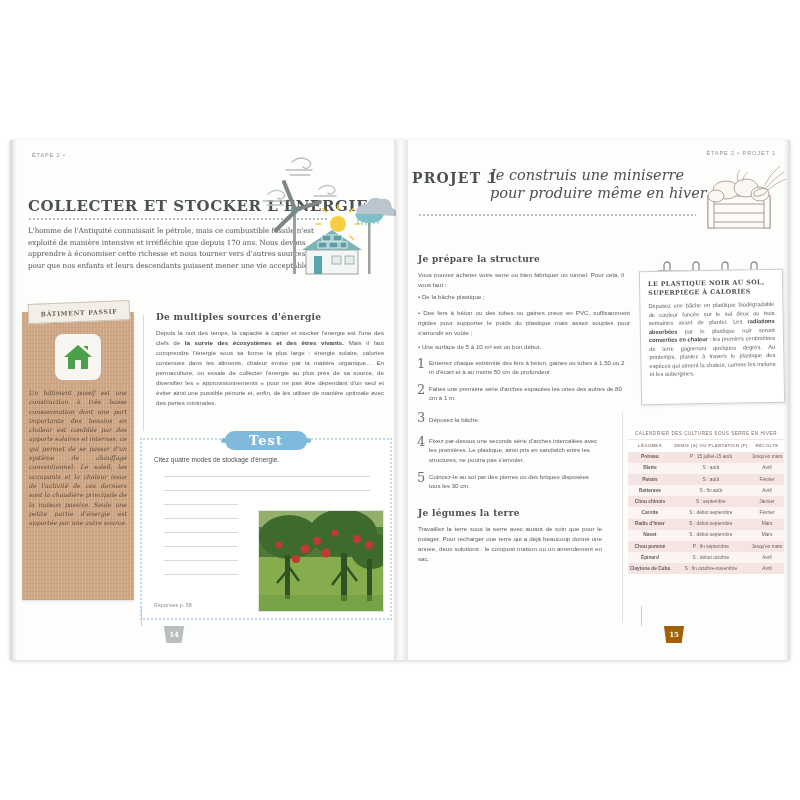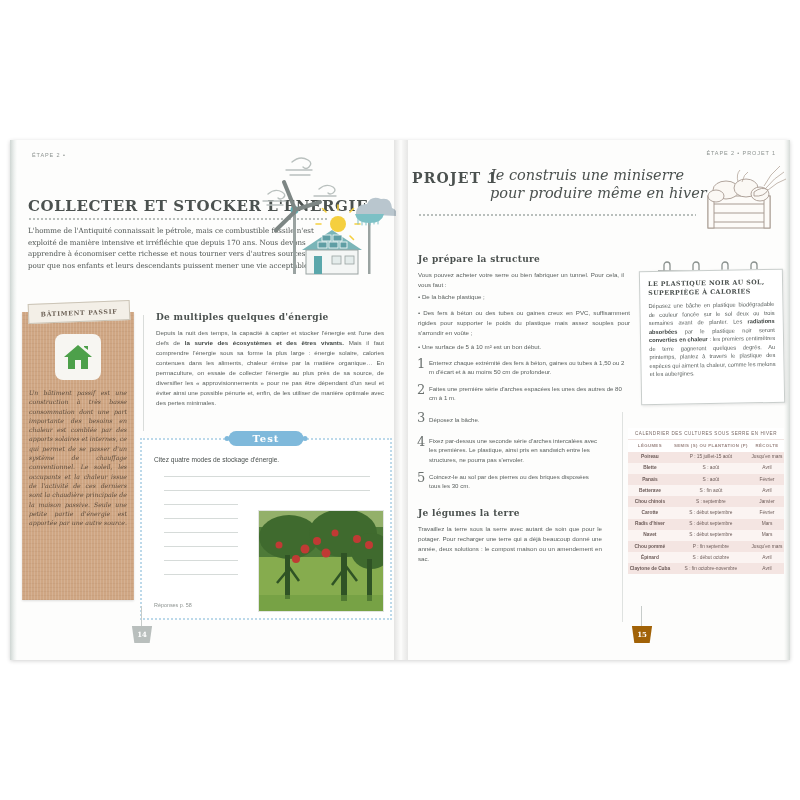--- a/index.html
+++ b/index.html
@@ -110,21 +110,21 @@
   .testbox{
     position:absolute;left:130px;top:298px;width:248px;height:178px;
     background:#ffffff;
     border:2px dotted #bcd9ea;
   }
   .test-tab{
     position:absolute;left:50%;transform:translateX(-50%);top:-9px;
     background:#7fb9db;color:#ffffff;
     padding:2px 24px;border-radius:9px;
     font-family:"DejaVu Serif", serif;font-weight:700;
-    font-size:10px;letter-spacing:1px;
+    font-size:13px;letter-spacing:1px;
   }
   .test-tab:before,.test-tab:after{
     content:"";position:absolute;top:50%;margin-top:-2.5px;width:5px;height:5px;
     border-radius:50%;background:#7fb9db;
   }
   .test-tab:before{left:-4px;}
   .test-tab:after{right:-4px;}
   .test-q{position:absolute;left:12px;top:16px;font-size:6.6px;color:#4a504e;}
   .test-line{position:absolute;height:1px;background:#d6dbd9;}
   .test-ans{position:absolute;left:12px;bottom:10px;font-size:5.4px;color:#8d9390;}
@@ -132,21 +132,21 @@
     position:absolute;right:6px;bottom:6px;width:124px;height:100px;
     overflow:hidden;border:1px solid #e2e5e2;
   }
 
   
   .pot{
     position:absolute;width:24px;height:17px;
     background:#b9bfbd;
     clip-path:polygon(8% 0,92% 0,82% 100%,18% 100%);
     display:flex;align-items:center;justify-content:center;
-    color:#ffffff;font-size:7px;font-family:"DejaVu Serif",serif;font-weight:700;
+    color:#ffffff;font-size:7px;font-family:"DejaVu Serif",serif;font-weight:700;margin-left:32px;
   }
   .pot.dark{background:#a16207;}
   .pot-stem{position:absolute;width:1px;background:#c7ccca;}
 
   
   .projtag{
     position:absolute;left:12px;top:30px;
     font-family:"DejaVu Serif", serif;font-weight:700;
     font-size:14px;letter-spacing:1.2px;color:#4b514f;
   }
@@ -289,21 +289,21 @@
             <path d="M16 4 L30 16 h-4 v12 h-20 V16 H2 z" fill="#4da04a"></path>
             <rect x="13" y="19" width="6" height="9" fill="#f7f6f2"></rect>
             <path d="M22 5h4v4l-4-3z" fill="#4da04a"></path>
           </svg>
         </div>
         <div class="kraft-text">Un bâtiment passif est une construction à très basse consommation dont une part importante des besoins en chaleur est comblée par des apports solaires et internes, ce qui permet de se passer d'un système de chauffage conventionnel. Le soleil, les occupants et la chaleur issue de l'activité de ces derniers sont la chaudière principale de la maison passive. Seule une petite partie d'énergie est apportée par une autre source.</div>
       </div>
 
       <div class="vrule" style="left:133px;top:175px;height:116px;"></div>
 
-      <div class="h2" style="position:absolute;left:146px;top:172px;">De multiples quelques d'énergie</div>
+      <div class="h2" style="position:absolute;left:146px;top:172px;">De multiples sources d'énergie</div>
 
       <div class="body" style="position:absolute;left:146px;top:188px;width:228px;">
         <span>Depuis la nuit des temps, la capacité à capter et stocker l'énergie est l'une des clefs de </span><b>la survie des écosystèmes et des êtres vivants.</b><span> Mais il faut comprendre l'énergie sous sa forme la plus large : énergie solaire, calories contenues dans les aliments, chaleur émise par la matière organique… En permaculture, on essaie de collecter l'énergie au plus près de sa source, de diversifier les « approvisionnements » pour ne pas être dépendant d'un seul et éviter ainsi une possible pénurie et, enfin, de les utiliser de manière optimale avec des pertes minimales.</span>
       </div>
 
       <div class="testbox">
         <div class="test-tab">Test</div>
         <div class="test-q">Citez quatre modes de stockage d'énergie.</div>
         <div class="test-line" style="left:22px;top:36px;width:206px;"></div>
         <div class="test-line" style="left:22px;top:50px;width:206px;"></div>

